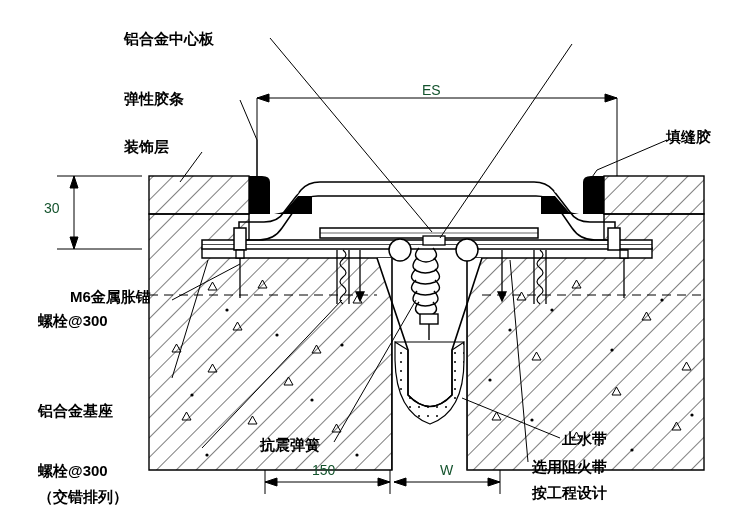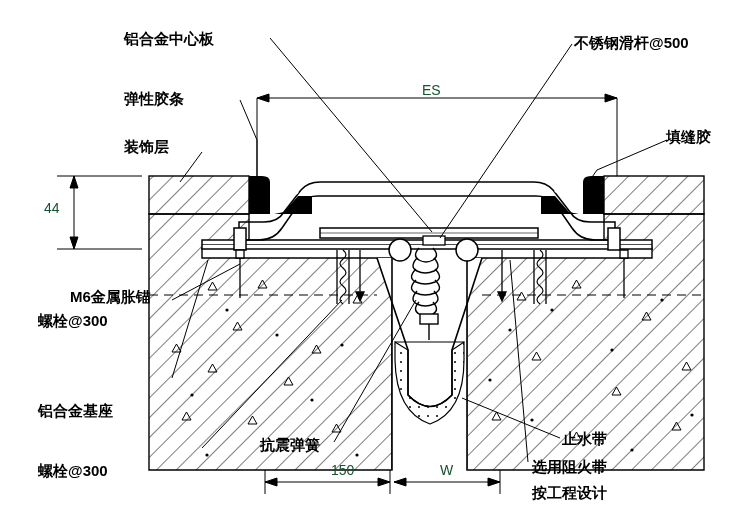--- a/index.html
+++ b/index.html
@@ -223,33 +223,33 @@
 
     <line x1="322" y1="442" x2="404" y2="300"></line>
 
     <line x1="548" y1="438" x2="450" y2="398"></line>
 
     <line x1="516" y1="462" x2="498" y2="260"></line>
   </g>
 </svg>
 
 <div class="lbl b" style="left:112px;top:30px;">铝合金中心板</div>
-<div class="lbl b" style="left:562px;top:34px;">不锈钢滑杆@500</div>
 <div class="lbl b" style="left:112px;top:90px;">弹性胶条</div>
 <div class="lbl b" style="left:654px;top:128px;">填缝胶</div>
 <div class="lbl b" style="left:112px;top:138px;">装饰层</div>
 
 <div class="lbl b" style="left:26px;top:288px;margin-left:32px;">M6金属胀锚</div>
 <div class="lbl b" style="left:26px;top:312px;">螺栓@300</div>
 <div class="lbl b" style="left:26px;top:366px;margin-top:36px;">铝合金基座</div>
 <div class="lbl b" style="left:26px;top:462px;">螺栓@300</div>
+<div class="lbl b" style="left:26px;top:488px;">（交错排列）</div>
 
 <div class="lbl b" style="left:248px;top:436px;">抗震弹簧</div>
 <div class="lbl b" style="left:550px;top:430px;">止水带</div>
 <div class="lbl b" style="left:520px;top:458px;">选用阻火带</div>
 <div class="lbl b" style="left:520px;top:484px;">按工程设计</div>
 
 <div class="dim" style="left:410px;top:82px;">ES</div>
-<div class="dim" style="left:32px;top:200px;">44</div>
-<div class="dim" style="left:300px;top:462px;margin-left:19px;">150</div>
+<div class="dim" style="left:32px;top:200px;">30</div>
+<div class="dim" style="left:300px;top:462px;">150</div>
 <div class="dim" style="left:428px;top:462px;">W</div>
 
 </div>
 
 </body></html>

